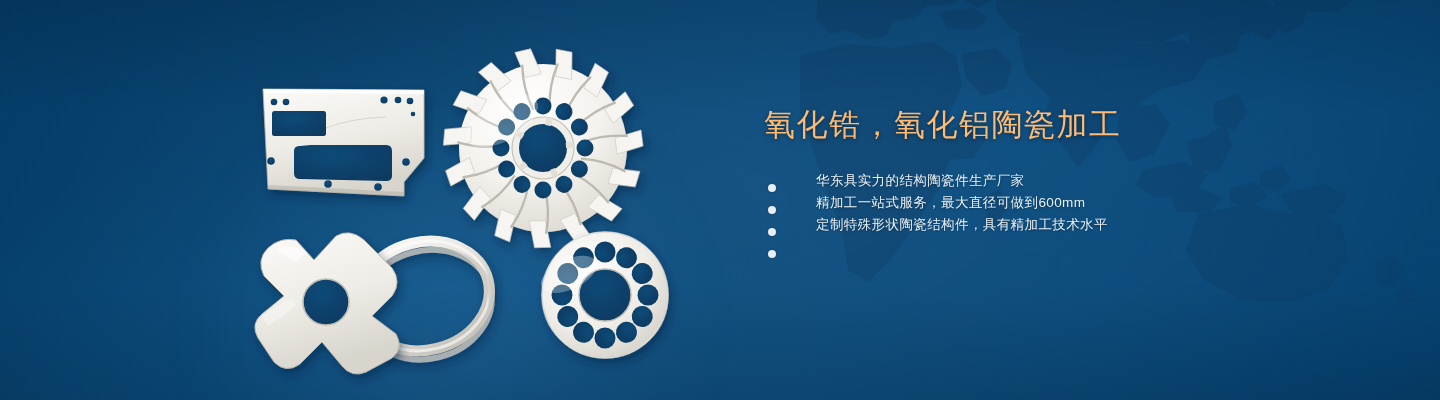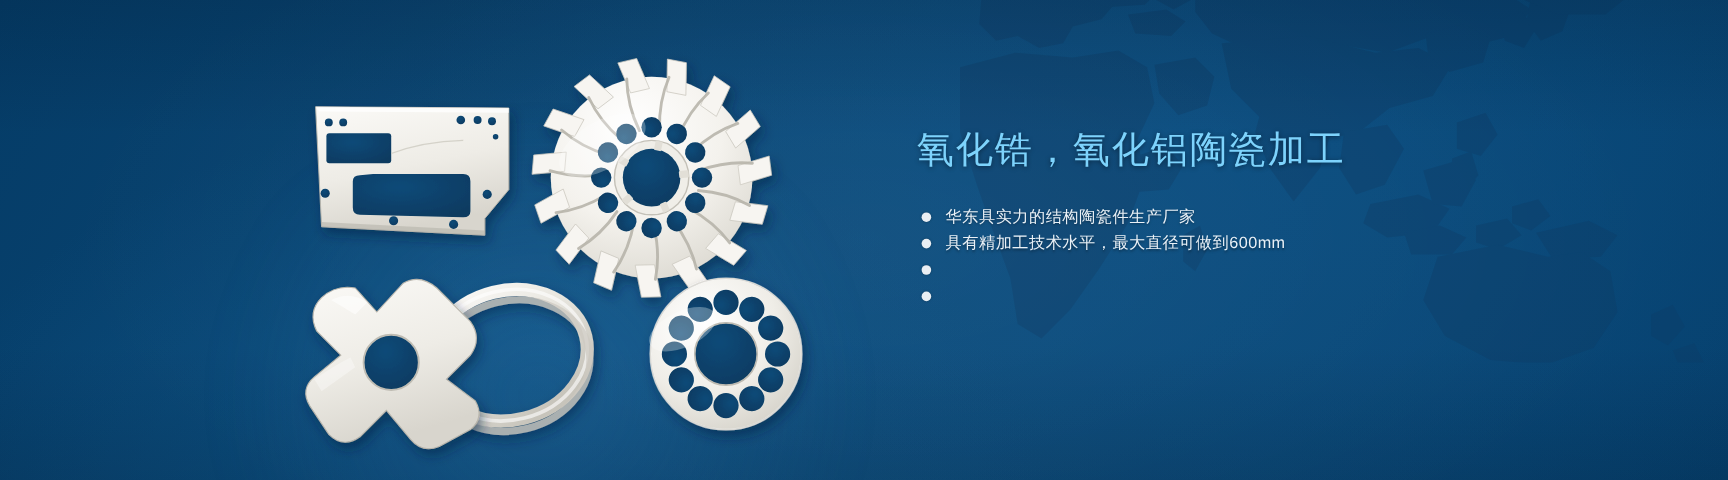--- a/index.html
+++ b/index.html
@@ -68,36 +68,37 @@
     position: absolute;
     left: 764px;
     top: 104px;
     width: 620px;
   }
   .headline {
     margin: 0;
     font-size: 31px;
     font-weight: 400;
     letter-spacing: 1.5px;
-    color: #7dd3fc;
+    color: #fdba74;
     line-height: 42px;
     text-shadow: 0 1px 4px rgba(0,0,0,0.45);
     white-space: nowrap;
     font-family: Liberation Serif, serif;
   }
   .bullets {
     margin: 24px 0 0 4px;
     padding: 0;
     list-style: none;
   }
   .bullet {
     display: flex;
-    align-items: center;
+    align-items: flex-end;
     height: 22px;
     margin-bottom: 0px;
+    gap: 28px;
   }
   .bullet + .bullet { margin-top: 0px; }
   .dot {
     flex: 0 0 auto;
     width: 8px;
     height: 8px;
     border-radius: 50%;
     background: #e9eef3;
     margin-right: 12px;
     box-shadow: 0 0 2px rgba(0,0,0,0.3);
@@ -349,24 +350,25 @@
   <div class="copy">
     <h1 class="headline">氧化锆，氧化铝陶瓷加工</h1>
 
     <ul class="bullets">
       <li class="bullet">
         <span class="dot"></span>
         <span class="bullet-text">华东具实力的结构陶瓷件生产厂家</span>
       </li>
       <li class="bullet">
         <span class="dot"></span>
-        <span class="bullet-text">具有精加工技术水平，最大直径可做到600mm</span>
+        <span class="bullet-text">精加工一站式服务，最大直径可做到600mm</span>
       </li>
       <li class="bullet">
         <span class="dot"></span>
+        <span class="bullet-text">定制特殊形状陶瓷结构件，具有精加工技术水平</span>
       </li>
       <li class="bullet">
         <span class="dot"></span>
       </li>
     </ul>
   </div>
 
 </div>
 
 </body></html>

